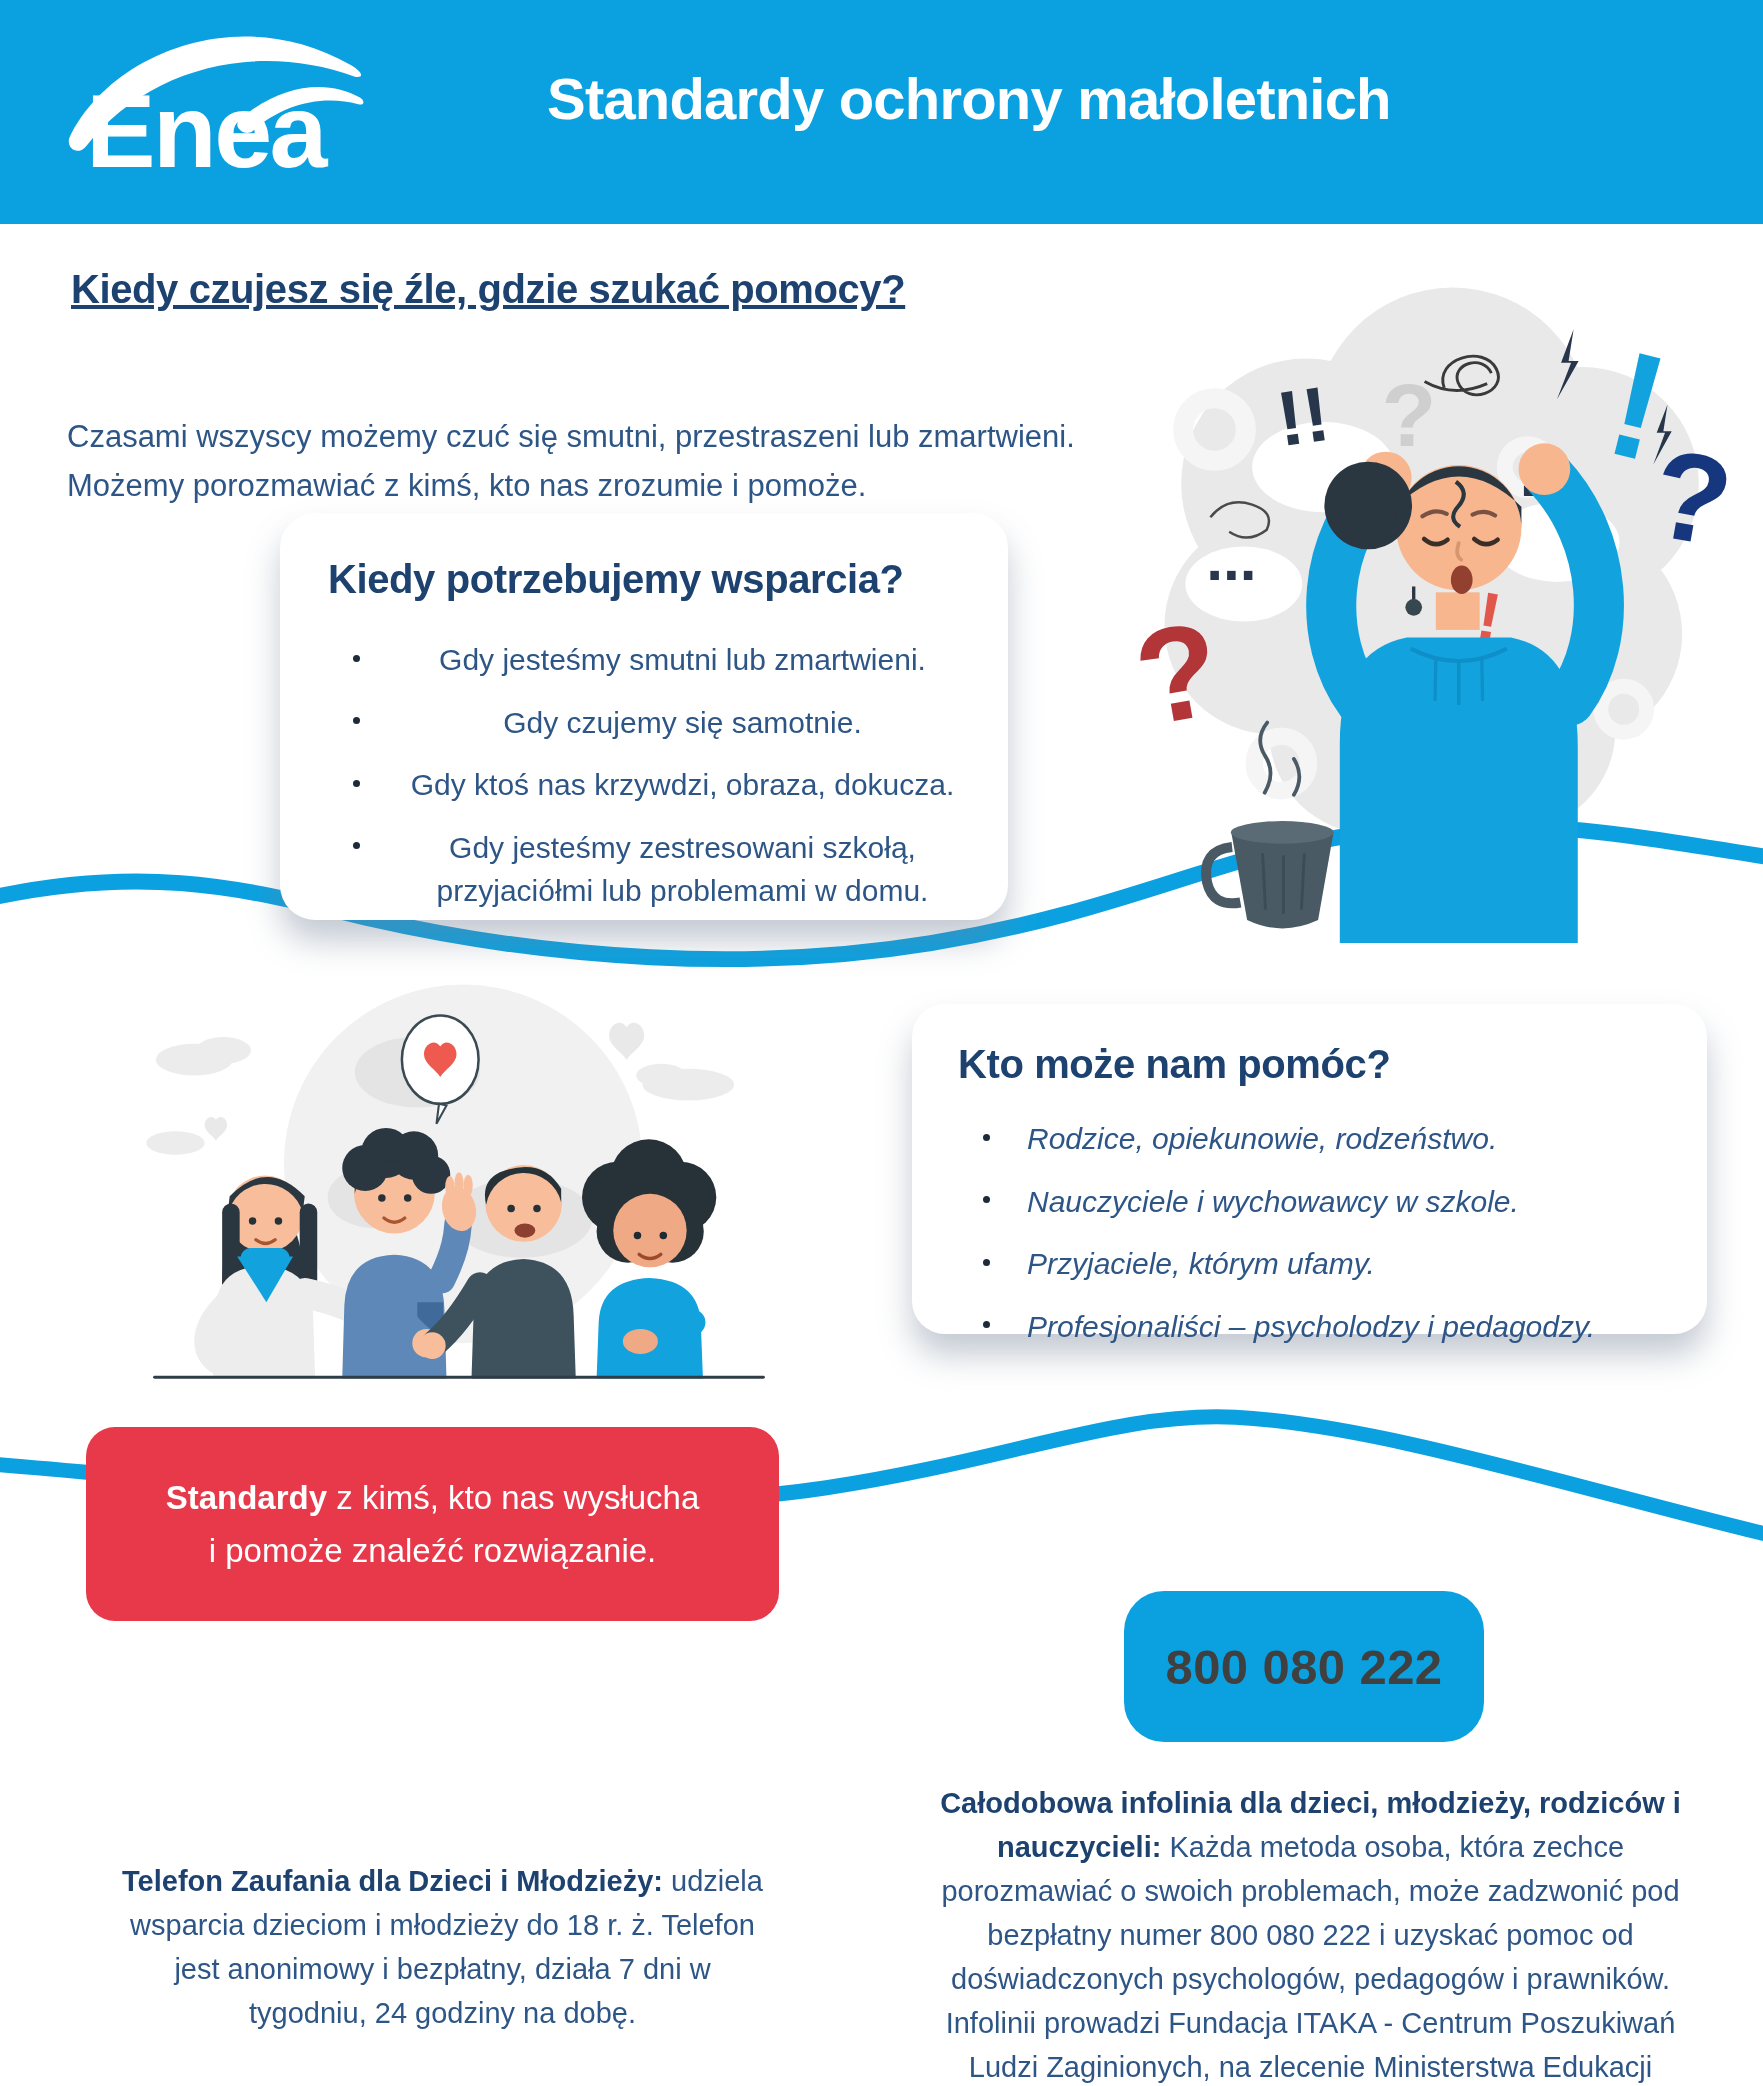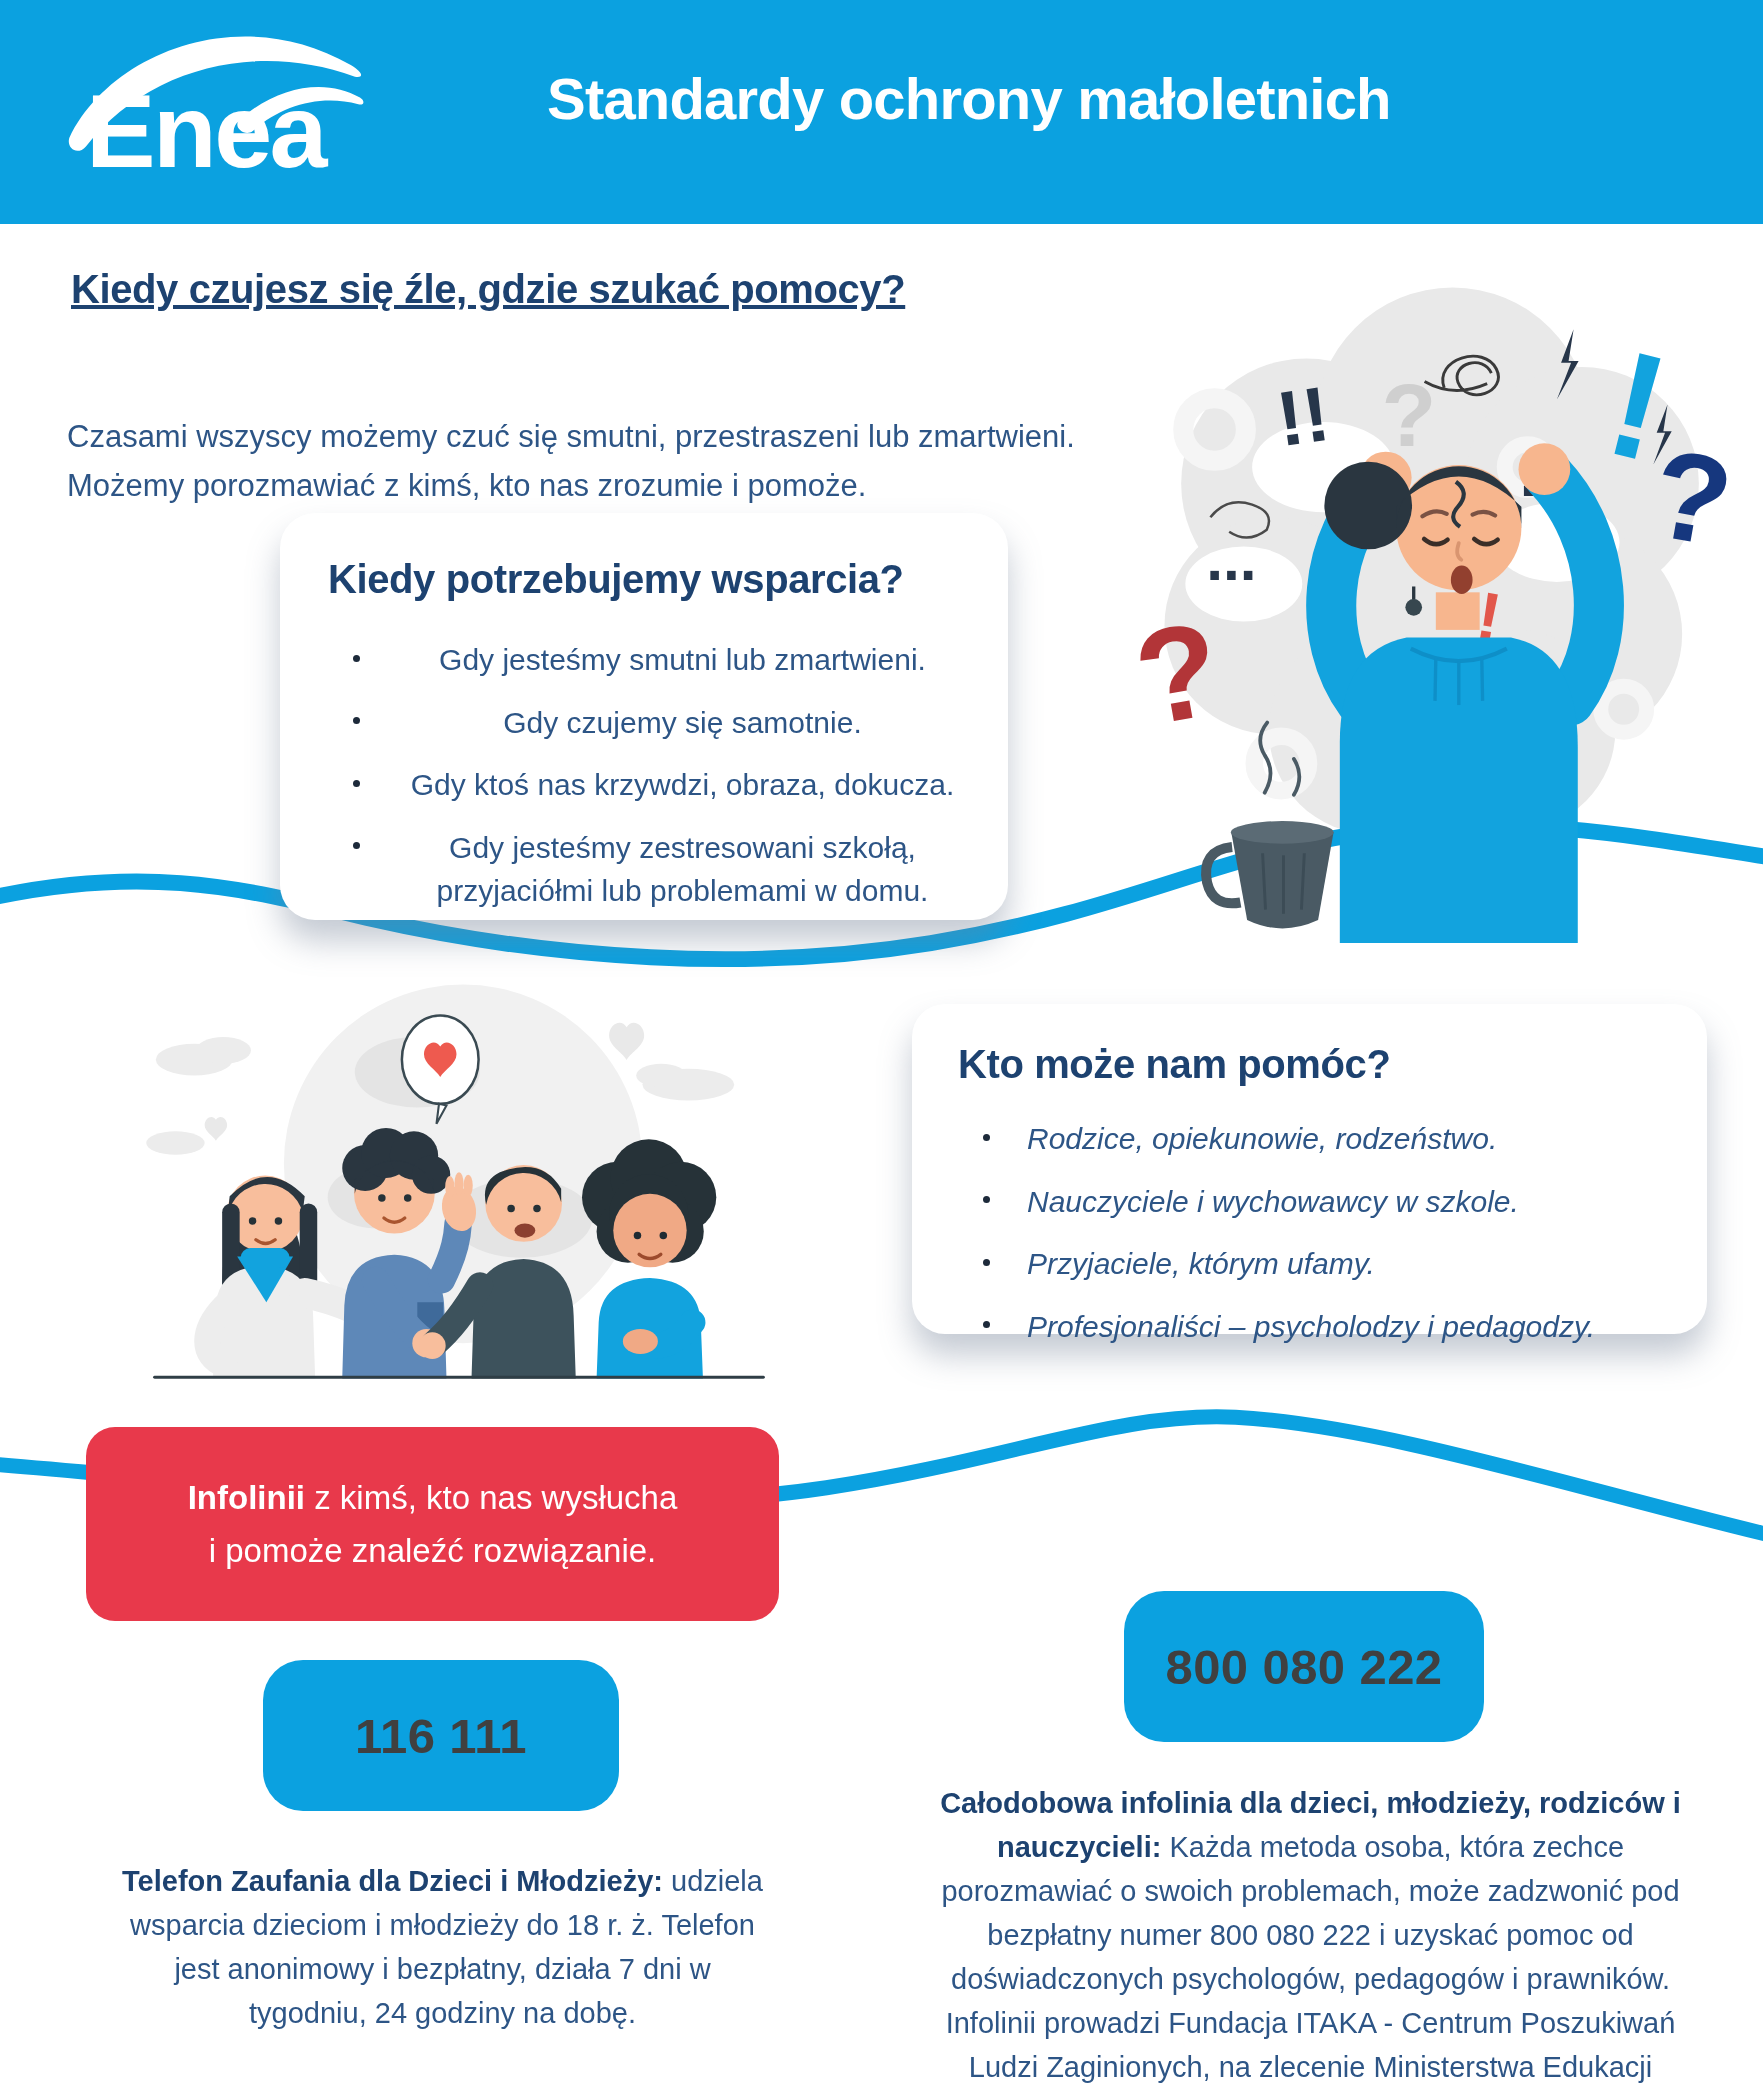--- a/index.html
+++ b/index.html
@@ -226,28 +226,25 @@
     <ul class="bullets abs" style="left:52px;top:113px;width:701px;font-style:italic;">
       <li>Rodzice, opiekunowie, rodzeństwo.</li>
       <li>Nauczyciele i wychowawcy w szkole.</li>
       <li>Przyjaciele, którym ufamy.</li>
       <li>Profesjonaliści – psycholodzy i pedagodzy.</li>
     </ul>
   </div>
 
   <div id="talk-banner" class="abs z3">
     <div>
-      <b>Infolinii</b><span> z kimś, kto nas wysłucha</span>
+      <b>Standardy</b><span> z kimś, kto nas wysłucha</span>
     </div>
     <div>i pomoże znaleźć rozwiązanie.</div>
   </div>
 
-  <div class="abs z3 pill" style="left:263px;top:1660px;width:356px;height:151px;">
-    <span>116 111</span>
-  </div>
   <div class="abs z3 desc" style="left:113px;top:1859px;width:659px;">
     <b>Telefon Zaufania dla Dzieci i Młodzieży:</b><span> udziela wsparcia dzieciom i młodzieży do 18 r. ż. Telefon jest anonimowy i bezpłatny, działa 7 dni w tygodniu, 24 godziny na dobę.</span>
   </div>
 
   <div class="abs z3 pill" style="left:1124px;top:1591px;width:360px;height:151px;">
     <span>800 080 222</span>
   </div>
   <div class="abs z3 desc" style="left:916px;top:1781px;width:789px;">
     <b>Całodobowa infolinia dla dzieci, młodzieży, rodziców i nauczycieli:</b><span> Każda metoda osoba, która zechce porozmawiać o swoich problemach, może zadzwonić pod bezpłatny numer  800 080 222 i uzyskać pomoc od doświadczonych psychologów, pedagogów i prawników. Infolinii prowadzi Fundacja ITAKA - Centrum Poszukiwań Ludzi Zaginionych, na zlecenie Ministerstwa Edukacji Narodowej.</span>
   </div>

